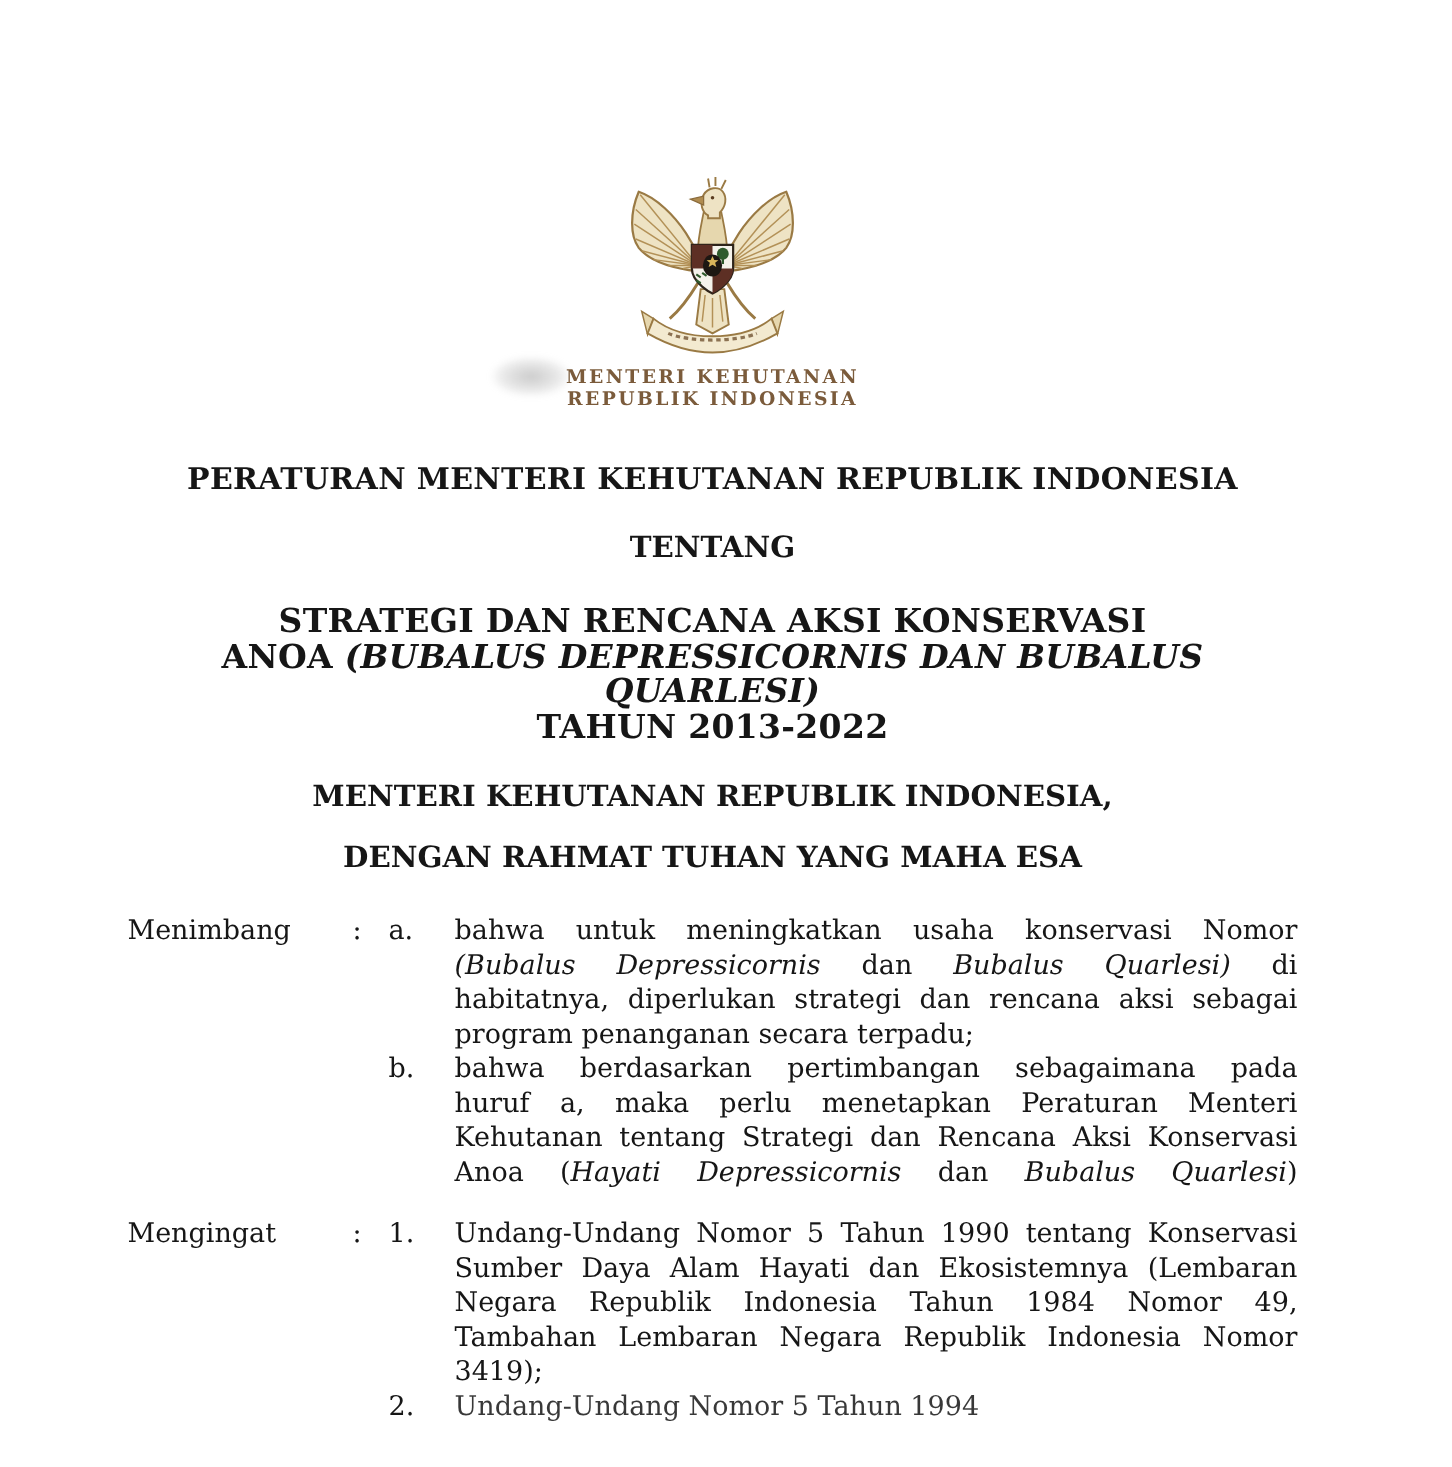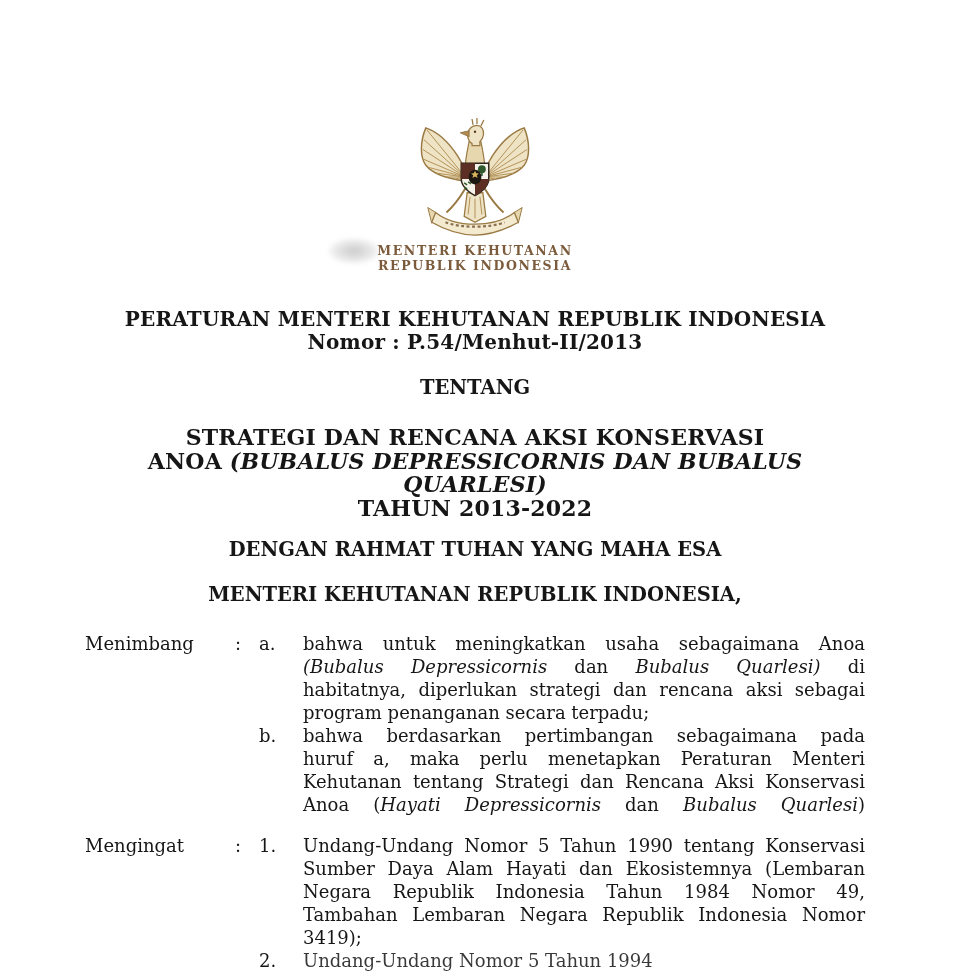--- a/index.html
+++ b/index.html
@@ -118,43 +118,42 @@
     <div class="ministry">
       <div>MENTERI KEHUTANAN</div>
       <div>REPUBLIK INDONESIA</div>
     </div>
   </div>
 
   <div class="smudge"></div>
 
   <div class="heading title">
     <div>PERATURAN MENTERI KEHUTANAN REPUBLIK INDONESIA</div>
-    <div>Nomor : P.54/Menhut-II/2013</div>
   </div>
 
   <div class="heading tentang">TENTANG</div>
 
   <div class="heading subject">
     <div>STRATEGI DAN RENCANA AKSI KONSERVASI</div>
     <div><span>ANOA </span><span class="it">(BUBALUS DEPRESSICORNIS DAN BUBALUS QUARLESI)</span></div>
     <div>TAHUN 2013-2022</div>
   </div>
 
+  <div class="heading authority">MENTERI KEHUTANAN REPUBLIK INDONESIA,</div>
+
   <div class="heading invocation">DENGAN RAHMAT TUHAN YANG MAHA ESA</div>
-
-  <div class="heading authority">MENTERI KEHUTANAN REPUBLIK INDONESIA,</div>
 
   <div id="clauses">
       <div class="section">
         <div class="crow">
           <div class="clabel">Menimbang</div>
           <div class="ccolon">:</div>
           <div class="cmark">a.</div>
           <div class="ctext">
-            <div class="jline"><span>bahwa untuk meningkatkan usaha sebagaimana Anoa</span></div>
+            <div class="jline"><span>bahwa untuk meningkatkan usaha konservasi Nomor</span></div>
             <div class="jline"><span class="it">(Bubalus Depressicornis</span><span> dan </span><span class="it">Bubalus Quarlesi)</span><span> di</span></div>
             <div class="jline"><span>habitatnya, diperlukan strategi dan rencana aksi sebagai</span></div>
             <div class="jline last"><span>program penanganan secara terpadu;</span></div>
           </div>
         </div>
         <div class="crow">
           <div class="clabel"></div>
           <div class="ccolon"></div>
           <div class="cmark">b.</div>
           <div class="ctext">

